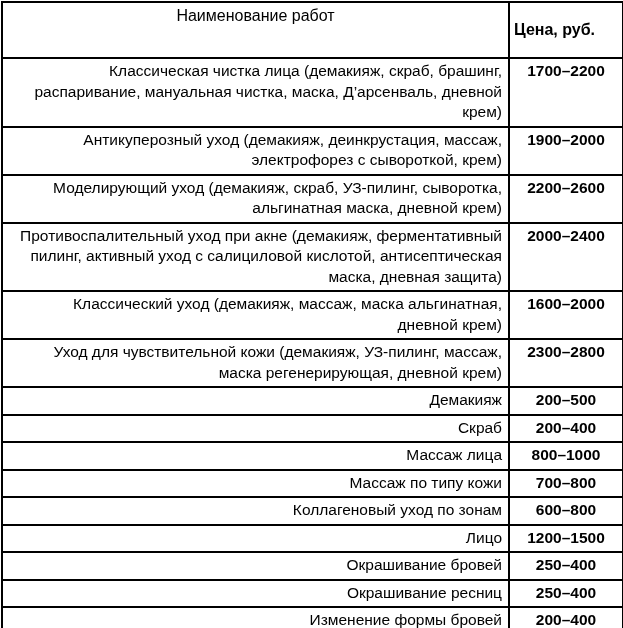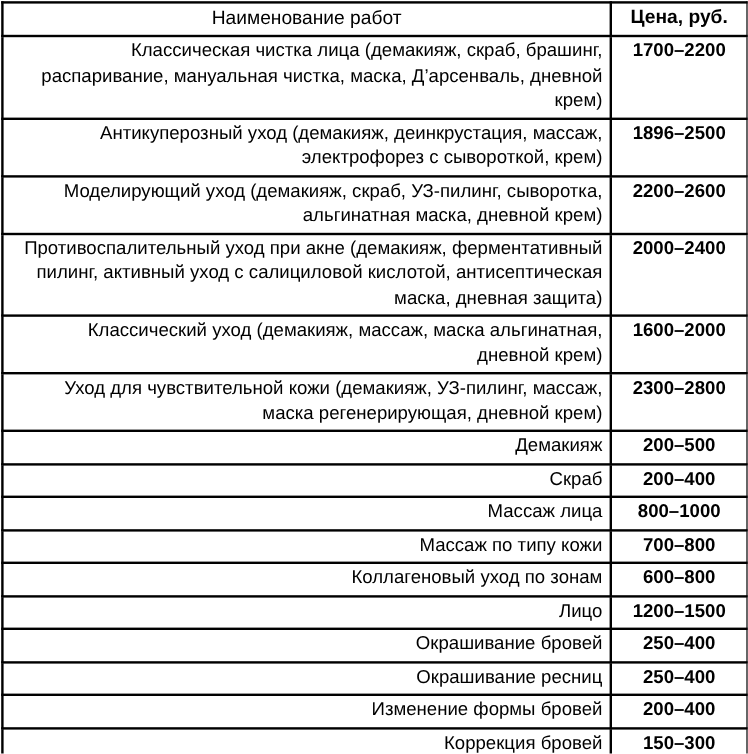--- a/index.html
+++ b/index.html
@@ -34,25 +34,25 @@
     width: 507px;
     text-align: center;
     font-weight: normal;
     font-size: 16px;
     line-height: 20px;
     padding: 3px 4px;
     margin-left: 24px;
   }
   th.col-price-header {
     width: 114px;
-    text-align: center;
+    text-align: left;
     font-weight: bold;
     font-size: 16px;
     line-height: 20px;
-    padding: 2px 4px;
+    padding: 17px 4px;
   }
   td.name-cell {
     font-size: 15.5px;
     line-height: 20.5px;
     padding: 2px 6px 3px 8px;
     text-align: right;
   }
   td.price-cell {
     font-size: 15.5px;
     line-height: 20.5px;
@@ -74,21 +74,21 @@
       </tr>
     </thead>
     <tbody id="price-table-body">
 
     <tr>
           <td class="name-cell">Классическая чистка лица (демакияж, скраб, брашинг, распаривание, мануальная чистка, маска, Д’арсенваль, дневной крем)</td>
           <td class="price-cell">1700–2200</td>
         </tr>
         <tr>
           <td class="name-cell">Антикуперозный уход (демакияж, деинкрустация, массаж, электрофорез с сывороткой, крем)</td>
-          <td class="price-cell">1896–2500</td>
+          <td class="price-cell">1900–2000</td>
         </tr>
         <tr>
           <td class="name-cell">Моделирующий уход (демакияж, скраб, УЗ-пилинг, сыворотка, альгинатная маска, дневной крем)</td>
           <td class="price-cell">2200–2600</td>
         </tr>
         <tr>
           <td class="name-cell">Противоспалительный уход при акне (демакияж, ферментативный пилинг, активный уход с салициловой кислотой, антисептическая маска, дневная защита)</td>
           <td class="price-cell">2000–2400</td>
         </tr>
         <tr>

